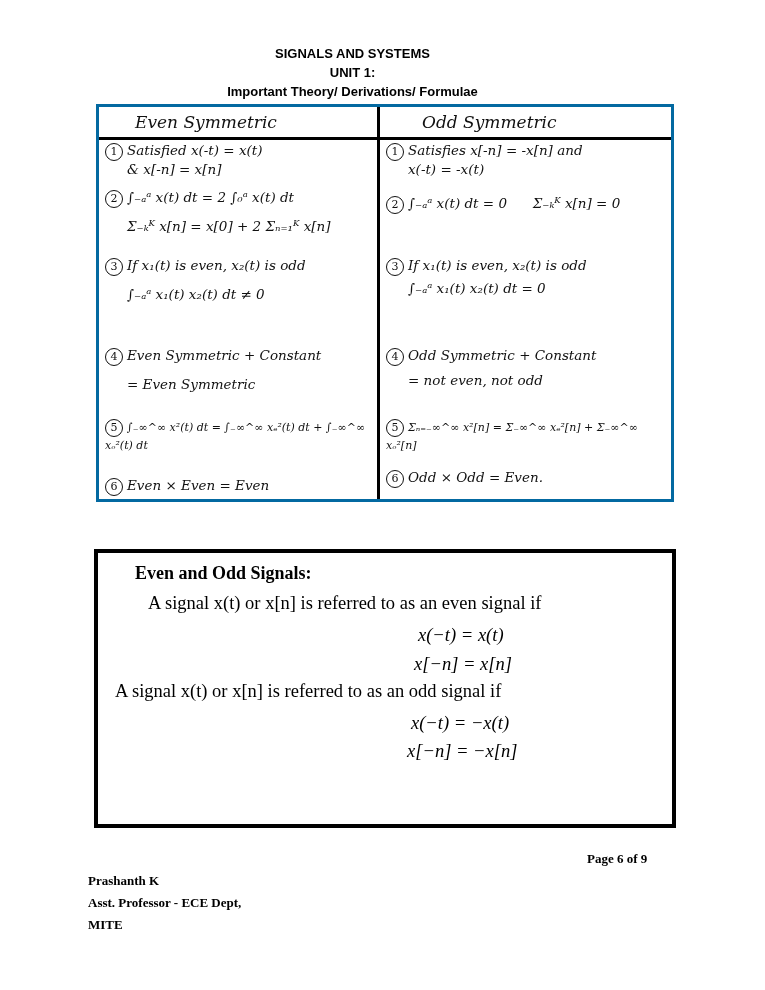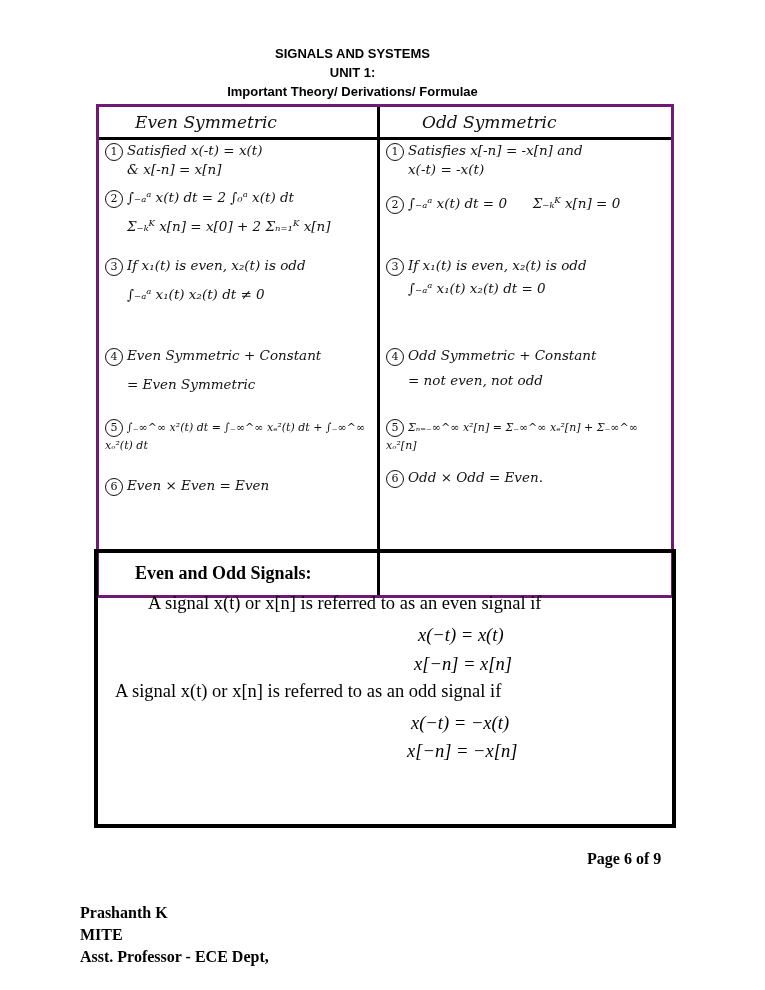--- a/index.html
+++ b/index.html
@@ -1,31 +1,31 @@
 <!DOCTYPE html>
 <html><head>
 <meta charset="utf-8">
 <style>
   html, body { margin:0; padding:0; }
   body { width:765px; height:990px; background:#ffffff; position:relative; overflow:hidden; color:#000; }
   .header { position:absolute; left:0; top:44px; width:705px; text-align:center; font-family:"Liberation Sans", sans-serif; font-weight:bold; font-size:13px; line-height:19px; }
-  .hw-table { position:absolute; left:96px; top:104px; width:578px; height:494px; border:3px solid #701a75; box-sizing:border-box; }
+  .hw-table { position:absolute; left:96px; top:104px; width:578px; height:398px; border:3px solid #0369a1; box-sizing:border-box; }
   .hw-table .col { position:absolute; top:0; bottom:0; }
   .hw-table .col.left { left:0; width:278px; border-right:3px solid #000; }
   .hw-table .col.right { left:281px; right:0; }
   .hw-head { height:30px; border-bottom:3px solid #000; font-family:"DejaVu Serif", serif; font-style:italic; font-size:17px; line-height:30px; padding-left:36px; color:#111; }
   .hw-table .col.right .hw-head { padding-left:42px; }
   .hw-item { position:absolute; left:6px; right:4px; font-family:"DejaVu Serif", serif; font-style:italic; font-size:13.5px; line-height:17px; color:#111; }
   .num { display:inline-block; width:16px; height:16px; border:1.5px solid #111; border-radius:50%; font-size:11px; line-height:16px; text-align:center; font-style:normal; margin-right:4px; vertical-align:middle; }
   .sub { display:block; padding-left:22px; }
   .printed { position:absolute; left:94px; top:549px; width:582px; height:279px; border:4px solid #000; box-sizing:border-box; font-family:"Liberation Serif", serif; font-size:18.5px; }
   .printed .ptitle { position:absolute; left:37px; top:10px; font-weight:bold; font-size:18px; }
   .printed .line { position:absolute; white-space:nowrap; }
   .printed .eq { position:absolute; white-space:nowrap; font-style:italic; }
-  .footer { position:absolute; font-family:"Liberation Serif", serif; font-weight:bold; font-size:16px; line-height:22px; }
+  .footer { position:absolute; font-family:"Liberation Serif", serif; font-weight:bold; font-size:13px; line-height:22px; }
 </style>
 </head>
 <body>
 
 <div class="header">
   <div>SIGNALS AND SYSTEMS</div>
   <div>UNIT 1:</div>
   <div>Important Theory/ Derivations/ Formulae</div>
 </div>
 
@@ -88,17 +88,17 @@
   <div class="ptitle">Even and Odd Signals:</div>
   <div class="line" style="left:50px; top:40px;">A signal x(t) or x[n] is referred to as an even signal if</div>
   <div class="eq" style="left:320px; top:72px;">x(−t) = x(t)</div>
   <div class="eq" style="left:316px; top:101px;">x[−n] = x[n]</div>
   <div class="line" style="left:17px; top:128px;">A signal x(t) or x[n] is referred to as an odd signal if</div>
   <div class="eq" style="left:313px; top:160px;">x(−t) = −x(t)</div>
   <div class="eq" style="left:309px; top:188px;">x[−n] = −x[n]</div>
 </div>
 
 <div class="footer" style="left:587px; top:848px;">Page 6 of 9</div>
-<div class="footer" style="left:80px; top:870px;margin-top:32px;">
+<div class="footer" style="left:88px; top:870px;">
   <div>Prashanth K</div>
+  <div>Asst. Professor - ECE Dept,</div>
   <div>MITE</div>
-  <div>Asst. Professor - ECE Dept,</div>
 </div>
 
 </body></html>

